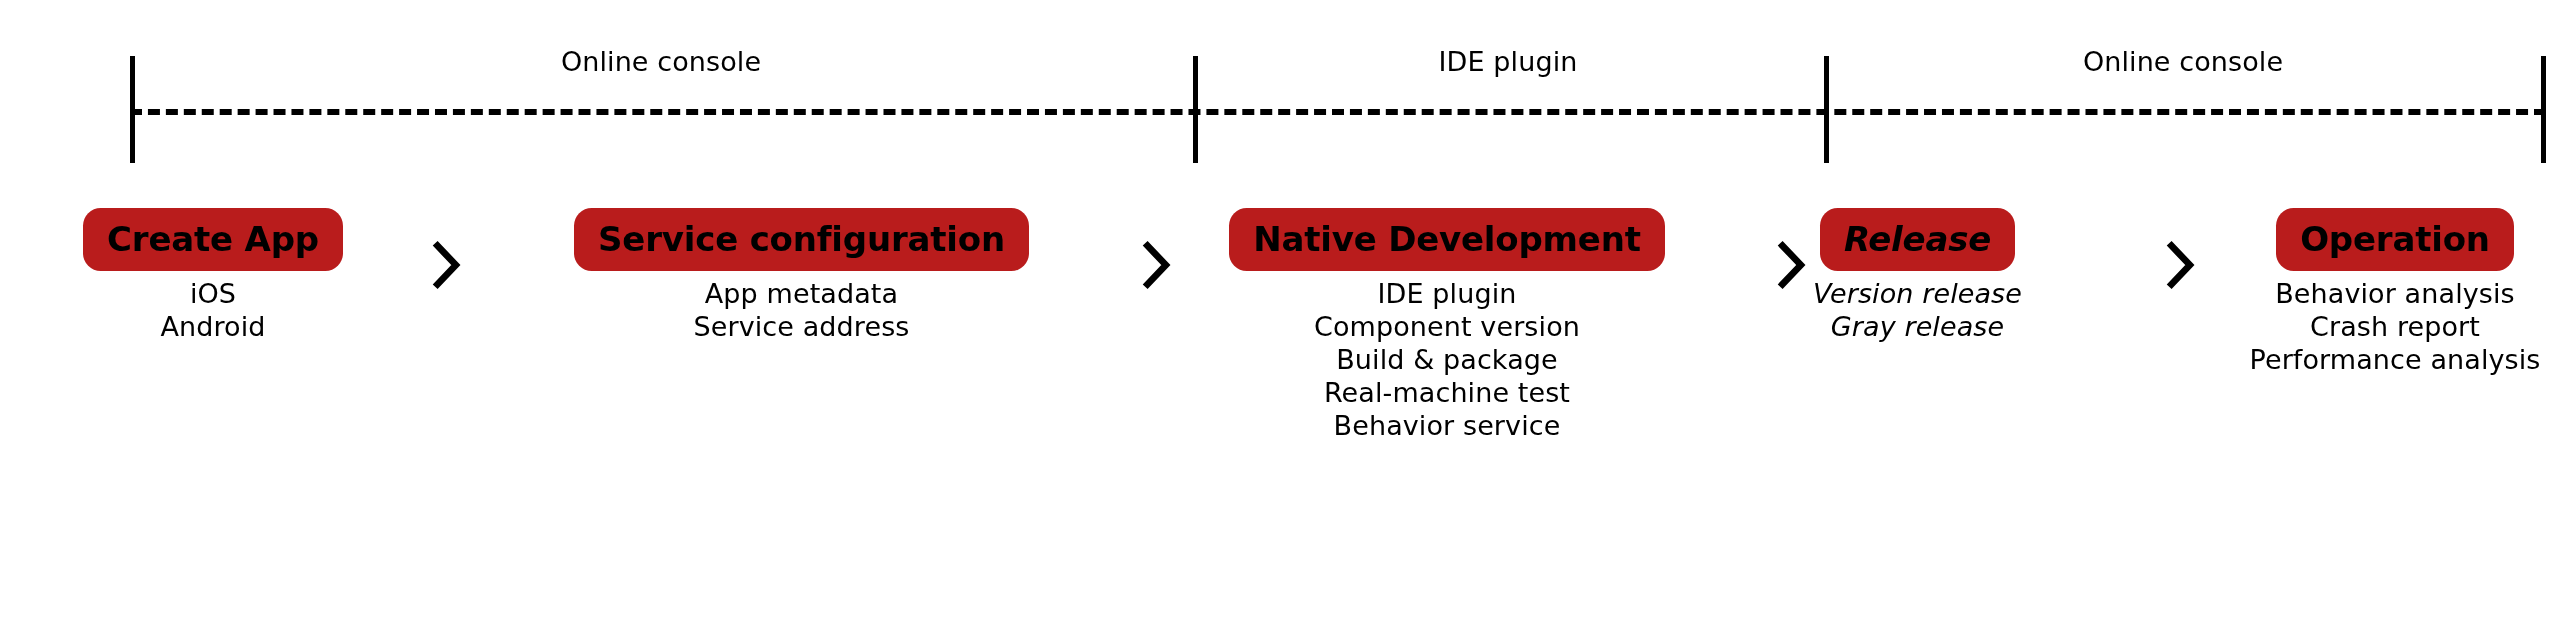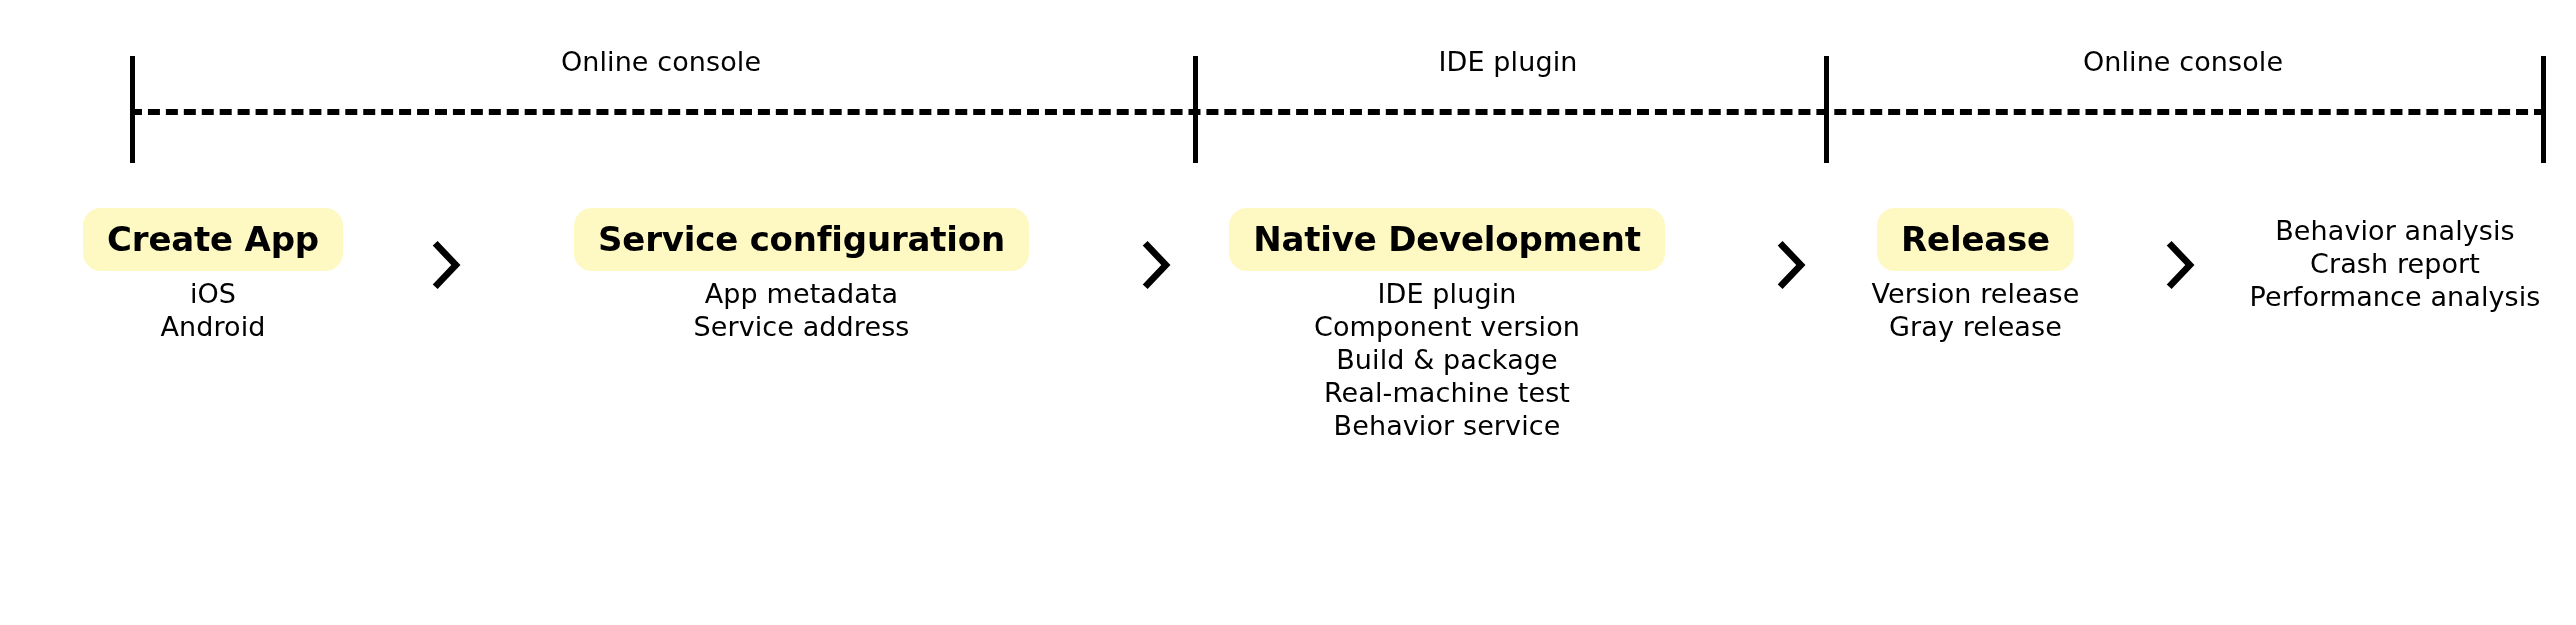--- a/index.html
+++ b/index.html
@@ -69,21 +69,21 @@
     height: 417px;
   }
 
   .stage-col {
     position: absolute;
     top: 0;
   }
 
   .pill {
     display: inline-block;
-    background: #fef9c3;
+    background: #b91c1c;
     border-radius: 17.7px;
     padding: 13.5px 24px 15.6px 24px;
     font-size: 34px;
     font-weight: 700;
     line-height: 1;
     color: #000000;
     white-space: nowrap;
     letter-spacing: -0.2px;
   }
 
@@ -181,37 +181,40 @@
         <div class="sub-item">Behavior service</div>
       </div>
     </div>
 
     <div class="chevron" style="left:1775px;">
       <svg width="31" height="50" viewBox="0 0 60 96" xmlns="http://www.w3.org/2000/svg">
         <path d="M10 6 L50 48 L10 90" fill="none" stroke="#000000" stroke-width="13" stroke-linecap="butt" stroke-linejoin="miter"></path>
       </svg>
     </div>
 
-    <div class="stage-col" style="left:1840px; width:271px;">
+    <div class="stage-col" style="left:1782px; width:271px;font-style:italic;">
       <div class="pill-wrap">
         <div class="pill">Release</div>
       </div>
       <div class="sub-list">
         <div class="sub-item">Version release</div>
         <div class="sub-item">Gray release</div>
       </div>
     </div>
 
     <div class="chevron" style="left:2164px;">
       <svg width="31" height="50" viewBox="0 0 60 96" xmlns="http://www.w3.org/2000/svg">
         <path d="M10 6 L50 48 L10 90" fill="none" stroke="#000000" stroke-width="13" stroke-linecap="butt" stroke-linejoin="miter"></path>
       </svg>
     </div>
 
     <div class="stage-col" style="left:2223px; width:344px;">
+      <div class="pill-wrap">
+        <div class="pill">Operation</div>
+      </div>
       <div class="sub-list">
         <div class="sub-item">Behavior analysis</div>
         <div class="sub-item">Crash report</div>
         <div class="sub-item">Performance analysis</div>
       </div>
     </div>
 
   </div>
 </div>
 

